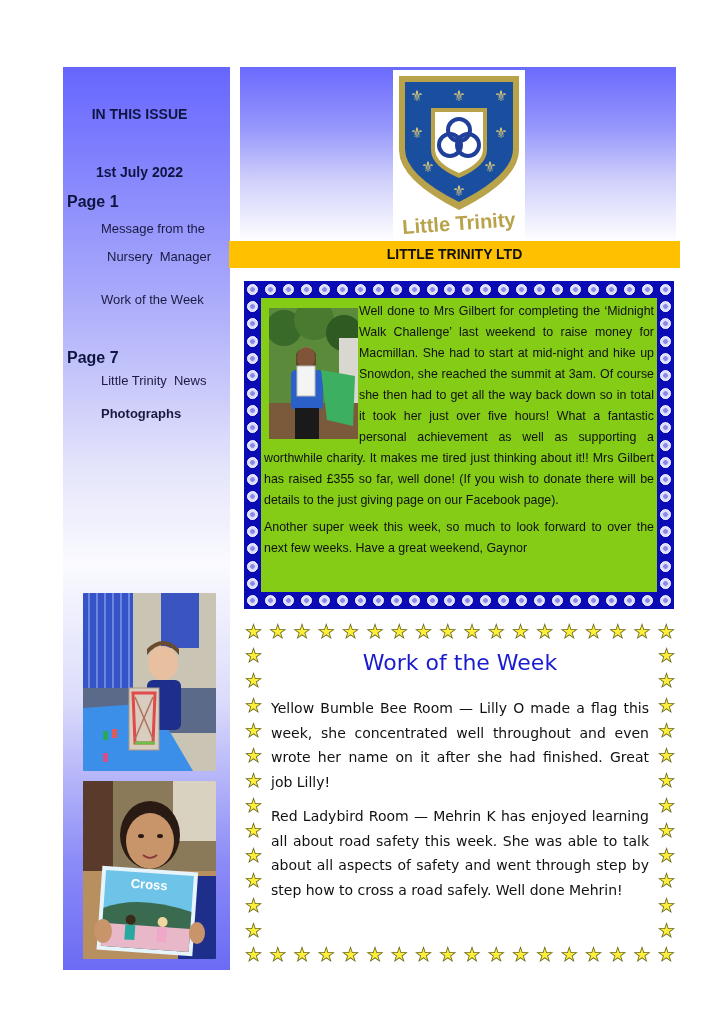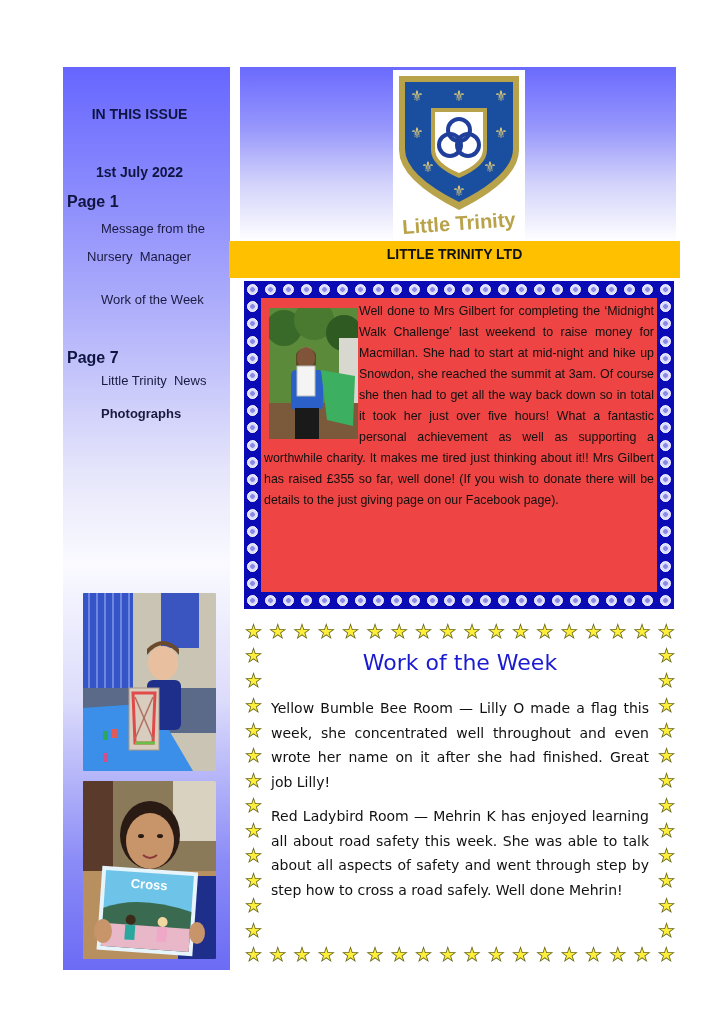--- a/index.html
+++ b/index.html
@@ -15,30 +15,30 @@
   .sb-item { position:absolute; left:38px; font-size:13px; color:#1a1a40; white-space:pre; }
   .sb-photo { position:absolute; left:20px; width:133px; overflow:hidden; border-radius:1px; }
 
   
   #header {
     position:absolute; left:240px; top:67px; width:436px; height:175px;
     background:linear-gradient(to bottom, #6a6afe 0%, #9797fc 35%, #d0d0fb 65%, #ffffff 100%);
   }
   #logo-box { position:absolute; left:393px; top:70px; width:132px; height:170px; background:#fff; }
   #banner {
-    position:absolute; left:229px; top:241px; width:451px; height:37px;
+    position:absolute; left:229px; top:241px; width:451px; height:27px;
     background:#ffc000; text-align:center; line-height:27px; font-weight:bold; font-size:14px; color:#111;
   }
 
   
   #message {
     position:absolute; left:244px; top:281px; width:430px; height:328px;
     background:#0b0bb5;
   }
-  #msg-inner { position:absolute; left:17px; top:17px; right:17px; bottom:17px; background:#ef4444; }
+  #msg-inner { position:absolute; left:17px; top:17px; right:17px; bottom:17px; background:#84cc16; }
   .flower-row { position:absolute; display:flex; justify-content:space-between; }
   .flower { width:11px; height:11px; border-radius:50%; background:radial-gradient(circle, #8a8ae6 0 28%, #dcdcff 30% 55%, #f0f0ff 57% 70%, #0b0bb5 72%); }
   #msg-photo { position:absolute; left:8px; top:10px; width:89px; height:131px; overflow:hidden; }
   #msg-text { position:absolute; left:3px; top:3px; right:3px; font-size:12.4px; line-height:21px; text-align:justify; color:#111; }
   #msg-text p { margin:0 0 6px 0; }
   #msg-text .float-spacer { float:left; width:95px; height:134px; }
 
   
   #work { position:absolute; left:244px; top:622px; width:432px; height:342px; }
   .star-row { position:absolute; display:flex; justify-content:space-between; }
@@ -49,21 +49,21 @@
 </style>
 </head>
 <body>
 
 <div id="sidebar">
   <div class="sb-heading" style="top:39px;">IN THIS ISSUE</div>
   <div class="sb-heading" style="top:71px;margin-top:26px;">1st July 2022</div>
 
   <div class="sb-page" style="top:126px;">Page 1</div>
   <div class="sb-item" style="top:154px;">Message from the</div>
-  <div class="sb-item" style="top:182px; left:24px;">Nursery  Manager</div>
+  <div class="sb-item" style="top:182px; left:44px;">Nursery  Manager</div>
   <div class="sb-item" style="top:225px;">Work of the Week</div>
 
   <div class="sb-page" style="top:282px;">Page 7</div>
   <div class="sb-item" style="top:306px;">Little Trinity  News</div>
   <div class="sb-item" style="top:339px;font-weight:bold;">Photographs</div>
 
   <div class="sb-photo" style="top:526px; height:178px;">
     <svg width="133" height="178" viewBox="0 0 133 178">
       <rect width="133" height="178" fill="#c9c4b3"></rect>
       <rect x="0" y="0" width="50" height="95" fill="#3454c8"></rect>
@@ -254,20 +254,21 @@
         <ellipse cx="37" cy="50" rx="9" ry="11" fill="#d8a888"></ellipse>
         <path d="M27 46 Q37 32 47 46 L47 58 L27 58Z" fill="#5a3018" opacity="0.7"></path>
         <rect x="22" y="62" width="32" height="40" rx="5" fill="#2a60c8"></rect>
         <rect x="26" y="100" width="24" height="31" fill="#1a1a1a"></rect>
         <rect x="28" y="58" width="18" height="30" fill="#f4f4f4" stroke="#bbb"></rect>
         <path d="M52 62 L86 68 L84 118 L58 112Z" fill="#3cb060"></path>
       </svg>
     </div>
     <div id="msg-text">
       <p><span class="float-spacer"></span><span>Well done to Mrs Gilbert for completing the ‘Midnight Walk Challenge’ last weekend to raise money for Macmillan. She had to start at mid-night and hike up Snowdon, she reached the summit at 3am. Of course she then had to get all the way back down so in total it took her just over five hours! What a fantastic personal achievement as well as supporting a worthwhile charity. It makes me tired just thinking about it!! Mrs Gilbert has raised £355 so far, well done! (If you wish to donate there will be details to the just giving page on our Facebook page).</span></p>
+      <p>Another super week this week, so much to look forward to over the next few weeks. Have a great weekend, Gaynor</p>
     </div>
   </div>
 </div>
 
 <div id="work">
   <div class="star-row" style="left:0; right:0; top:0;" id="sr-top">
       <span class="star">★</span>
       <span class="star">★</span>
       <span class="star">★</span>
       <span class="star">★</span>

